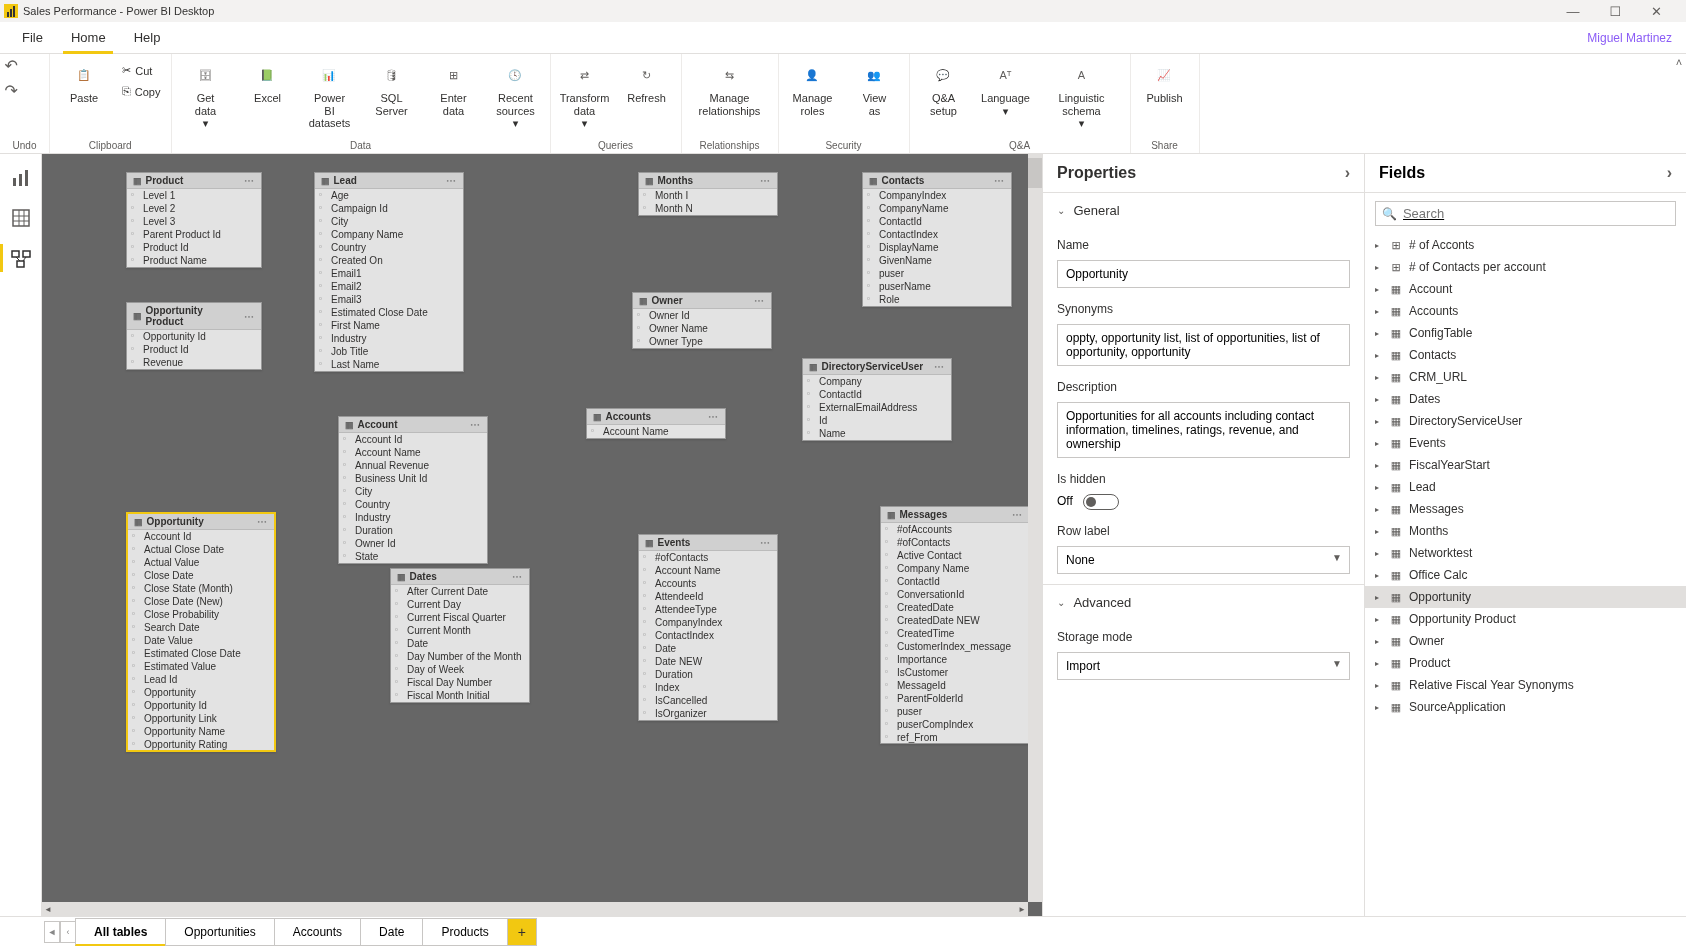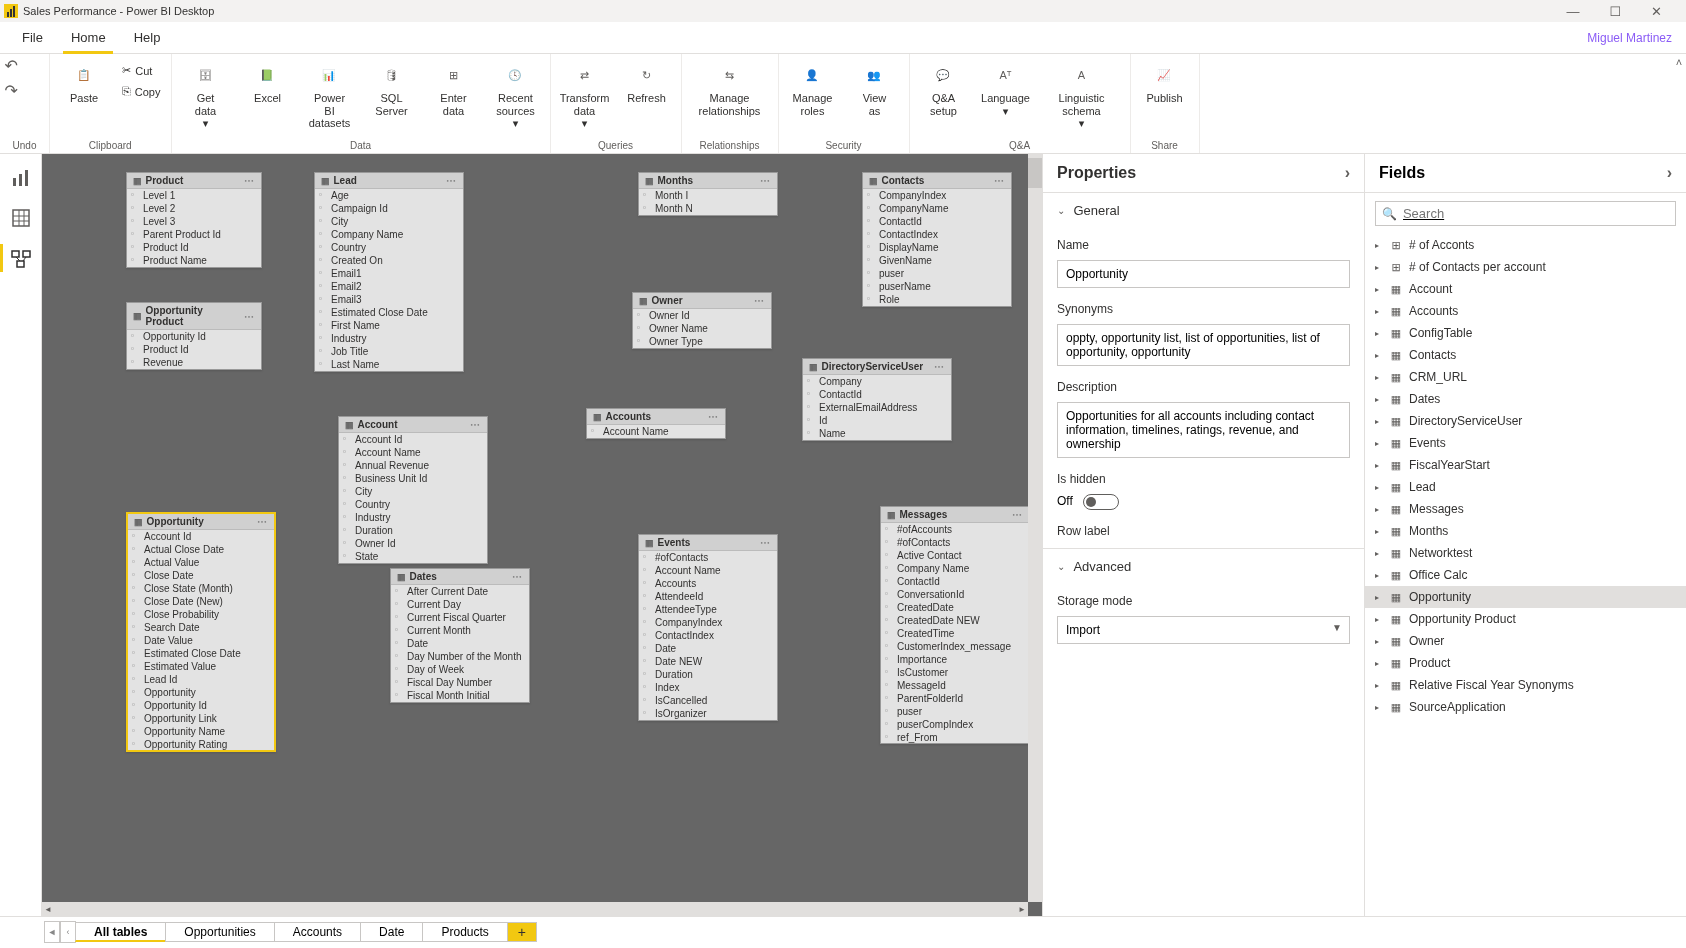--- a/index.html
+++ b/index.html
@@ -81,21 +81,21 @@
 .field-list { overflow: auto; flex: 1; }
 .field-item { display: flex; align-items: center; gap: 6px; padding: 4px 10px; cursor: pointer; color: #323130; }
 .field-item.selected { background: #e1dfdd; }
 .field-item .exp { font-size: 8px; color: #605e5c; width: 8px; }
 .field-item .ficon { font-size: 11px; color: #605e5c; width: 14px; text-align: center; }
 
 
 .bottom { height: 56px; border-top: 1px solid #e1dfdd; display: flex; flex-direction: column; }
 .tabs { display: flex; align-items: center; height: 30px; padding-left: 44px; }
 .tab-nav { width: 16px; height: 22px; border: 1px solid #c8c6c4; background: #fff; display: flex; align-items: center; justify-content: center; font-size: 9px; color: #888; cursor: pointer; }
-.tab { padding: 4px 18px; border: 1px solid #c8c6c4; background: #fff; font-size: 12px; cursor: pointer; margin-left: -1px; height: 20px; display: flex; align-items: center; }
+.tab { padding: 4px 18px; border: 1px solid #c8c6c4; background: #fff; font-size: 12px; cursor: pointer; margin-left: -1px; height: 28px; display: flex; align-items: center; }
 .tab.active { background: #fff; font-weight: 600; border-bottom: 2px solid #f2c811; }
 .tab.add { background: #f2c811; width: 30px; justify-content: center; padding: 0; font-size: 14px; color: #323130; }
 .statusbar { flex:1; display: flex; align-items: center; justify-content: flex-end; padding: 0 14px; gap: 14px; font-size: 11px; color: #605e5c; }
 </style>
 </head>
 <body>
 
 <div class="titlebar">
   <span class="pbi-logo">
       <span></span>
@@ -507,20 +507,25 @@
         <div class="field-label">Synonyms</div>
         <textarea class="field-textarea" rows="2" style="">oppty, opportunity list, list of opportunities, list of opportunity, opportunity</textarea>
         <div class="field-label">Description</div>
         <textarea class="field-textarea" rows="3" style="">Opportunities for all accounts including contact information, timelines, ratings, revenue, and ownership</textarea>
         <div class="field-label">Is hidden</div>
         <div class="toggle-row">
           <span>Off</span>
           <div class="toggle"></div>
         </div>
         <div class="field-label">Row label</div>
+        <div class="select-wrap">
+          <select class="field-input">
+            <option>None</option>
+          </select>
+        </div>
       </div>
     </div>
     <div class="section">
       <div class="section-head">
         <span class="caret">⌄</span>
         <span>Advanced</span>
       </div>
       <div class="section-body">
         <div class="field-label">Storage mode</div>
         <div class="select-wrap">

